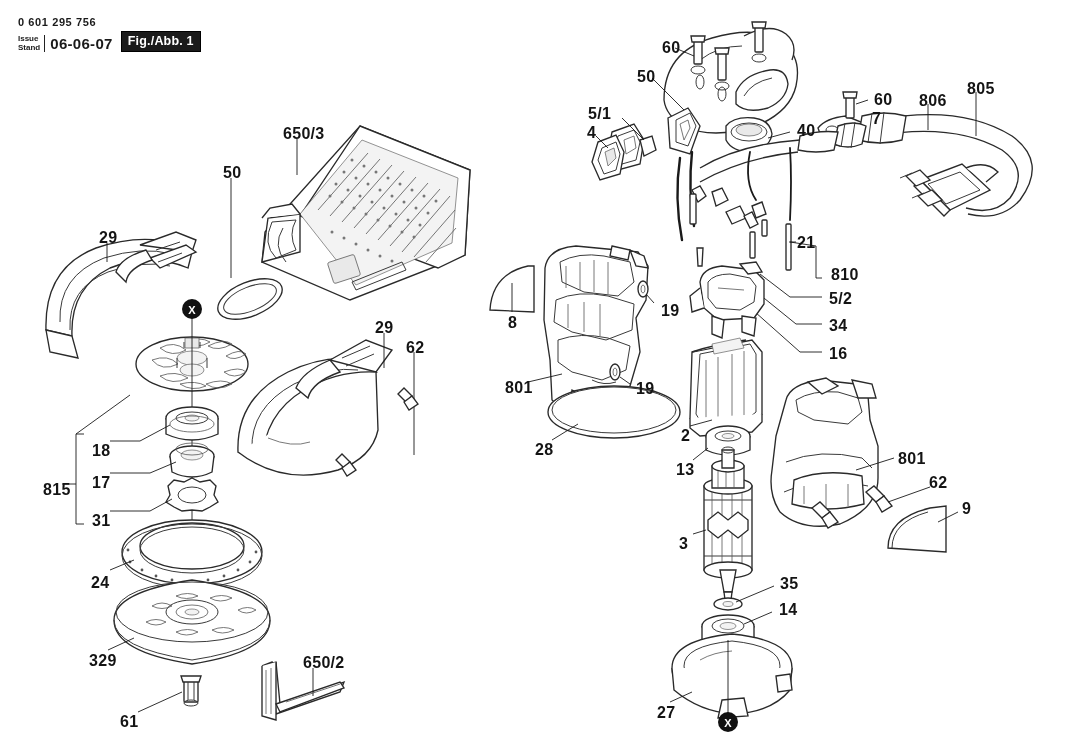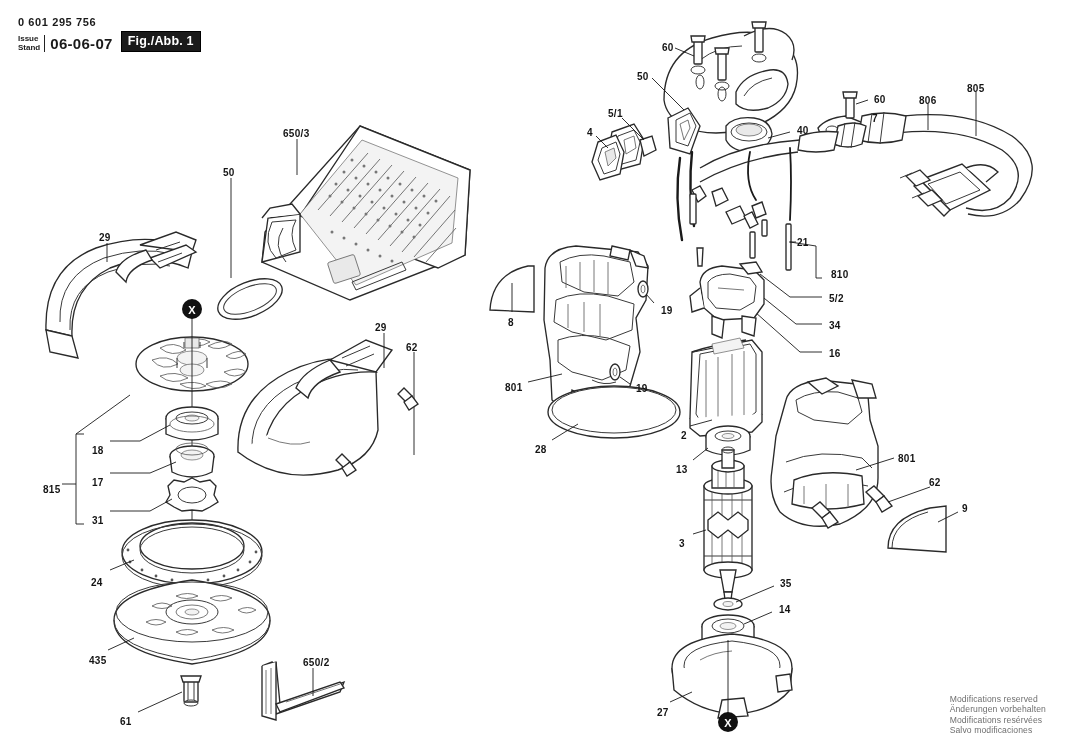--- a/index.html
+++ b/index.html
@@ -32,21 +32,21 @@
   .wm{
     position:absolute;left:255px;top:372px;
     font-size:43px;font-weight:600;letter-spacing:-1px;
     color:rgba(150,150,150,.34);
     white-space:nowrap;pointer-events:none;
     font-family:"Liberation Sans", sans-serif;
   }
 
   
   .lbl{
-    position:absolute;font-size:10px;font-weight:bold;color:#141414;
+    position:absolute;font-size:16px;font-weight:bold;color:#141414;
     letter-spacing:.3px;white-space:nowrap;line-height:11px;
   }
 
   
   svg.art{position:absolute;left:0;top:0;width:1066px;height:750px;pointer-events:none;}
   .ln{stroke:#1a1a1a;stroke-width:.9;fill:none;}      
   .ol{stroke:#2a2a2a;stroke-width:1.35;fill:#fff;}     
   .ol2{stroke:#3a3a3a;stroke-width:1;fill:none;}       
   .ol3{stroke:#555;stroke-width:.8;fill:none;}         
   .shade{fill:#e9e9e9;stroke:#555;stroke-width:.7;}
@@ -625,31 +625,31 @@
       <div class="lbl" style="left: 283px; top: 128px;">650/3</div>
       <div class="lbl" style="left: 223px; top: 167px;">50</div>
       <div class="lbl" style="left: 99px; top: 232px;">29</div>
       <div class="lbl" style="left: 375px; top: 322px;">29</div>
       <div class="lbl" style="left: 406px; top: 342px;">62</div>
       <div class="lbl" style="left: 92px; top: 445px;">18</div>
       <div class="lbl" style="left: 92px; top: 477px; text-align: center;">17</div>
       <div class="lbl" style="left: 92px; top: 515px;">31</div>
       <div class="lbl" style="left: 43px; top: 484px;">815</div>
       <div class="lbl" style="left: 91px; top: 577px;">24</div>
-      <div class="lbl" style="left: 89px; top: 655px;">435</div>
+      <div class="lbl" style="left: 89px; top: 655px;">329</div>
       <div class="lbl" style="left: 120px; top: 716px;">61</div>
       <div class="lbl" style="left: 303px; top: 657px;">650/2</div>
       <div class="lbl" style="left: 508px; top: 317px;">8</div>
       <div class="lbl" style="left: 661px; top: 305px;">19</div>
       <div class="lbl" style="left: 636px; top: 383px;">19</div>
       <div class="lbl" style="left: 505px; top: 382px;">801</div>
       <div class="lbl" style="left: 535px; top: 444px;">28</div>
       <div class="lbl" style="left: 662px; top: 42px;">60</div>
       <div class="lbl" style="left: 637px; top: 71px;">50</div>
-      <div class="lbl" style="left: 608px; top: 108px;">5/1</div>
+      <div class="lbl" style="left: 588px; top: 108px;">5/1</div>
       <div class="lbl" style="left: 587px; top: 127px;">4</div>
       <div class="lbl" style="left: 797px; top: 125px;">40</div>
       <div class="lbl" style="left: 874px; top: 94px;">60</div>
       <div class="lbl" style="left: 872px; top: 113px;">7</div>
       <div class="lbl" style="left: 919px; top: 95px;">806</div>
       <div class="lbl" style="left: 967px; top: 83px;">805</div>
       <div class="lbl" style="left: 797px; top: 237px;">21</div>
       <div class="lbl" style="left: 831px; top: 269px; text-align: center;">810</div>
       <div class="lbl" style="left: 829px; top: 293px; text-align: right;">5/2</div>
       <div class="lbl" style="left: 829px; top: 320px;">34</div>
@@ -659,20 +659,14 @@
       <div class="lbl" style="left: 679px; top: 538px;">3</div>
       <div class="lbl" style="left: 780px; top: 578px;">35</div>
       <div class="lbl" style="left: 779px; top: 604px;">14</div>
       <div class="lbl" style="left: 657px; top: 707px;">27</div>
       <div class="lbl" style="left: 898px; top: 453px;">801</div>
       <div class="lbl" style="left: 929px; top: 477px;">62</div>
       <div class="lbl" style="left: 962px; top: 503px;">9</div>
     </div>
 
 
-  <div class="ftr">
-    <div>Modifications reserved</div>
-    <div>Änderungen vorbehalten</div>
-    <div>Modifications resérvées</div>
-    <div>Salvo modificaciones</div>
-  </div>
 
 </div>
 
 </body></html>

